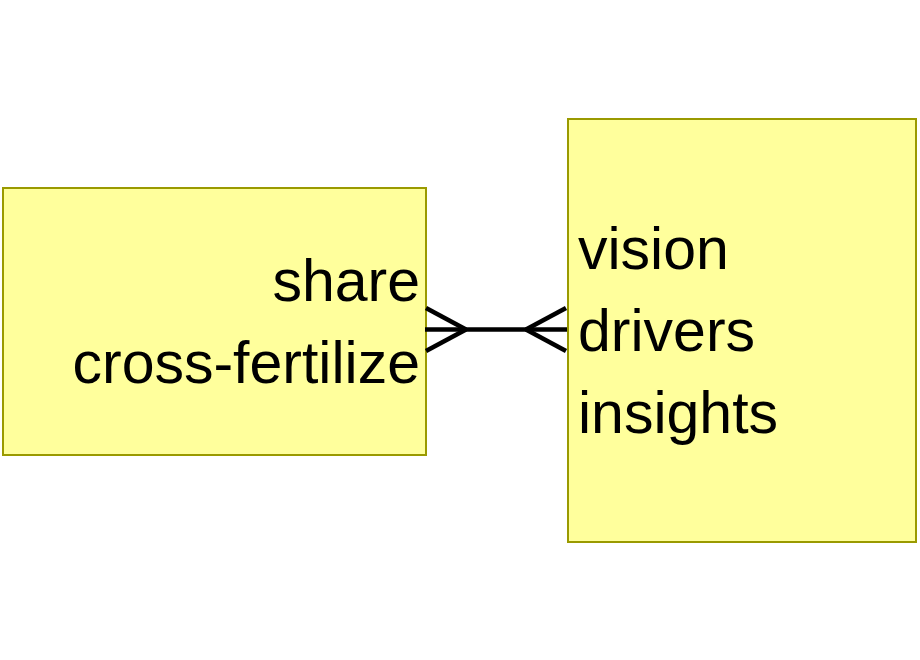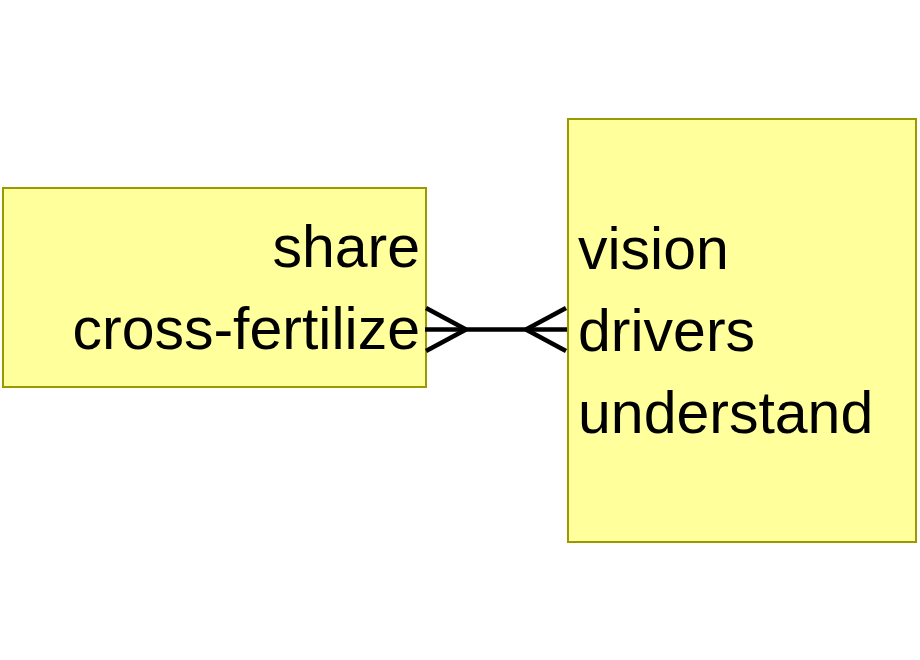--- a/index.html
+++ b/index.html
@@ -27,21 +27,21 @@
   }
   .entity-box .line {
     font-size: 59px;
     line-height: 82px;
     white-space: nowrap;
   }
   #left-box {
     left: 2px;
     top: 187px;
     width: 425px;
-    height: 201px;
+    height: 269px;
     text-align: right;
     padding-right: 5px;
   }
   #right-box {
     left: 567px;
     top: 118px;
     width: 350px;
     height: 425px;
     text-align: left;
     padding-left: 9px;
@@ -66,21 +66,21 @@
 <div class="canvas">
 
   <div class="entity-box" id="left-box">
     <div class="line">share</div>
     <div class="line">cross-fertilize</div>
   </div>
 
   <div class="entity-box" id="right-box">
     <div class="line">vision</div>
     <div class="line">drivers</div>
-    <div class="line">understand</div>
+    <div class="line">insights</div>
   </div>
 
   <svg class="connector-svg" viewBox="0 0 920 660" xmlns="http://www.w3.org/2000/svg" aria-hidden="true">
     <g>
       <line x1="425" y1="329.5" x2="567" y2="329.5"></line>
     </g>
     <g>
       <line x1="426" y1="308" x2="466" y2="329.5"></line>
       <line x1="426" y1="351" x2="466" y2="329.5"></line>
     </g>

